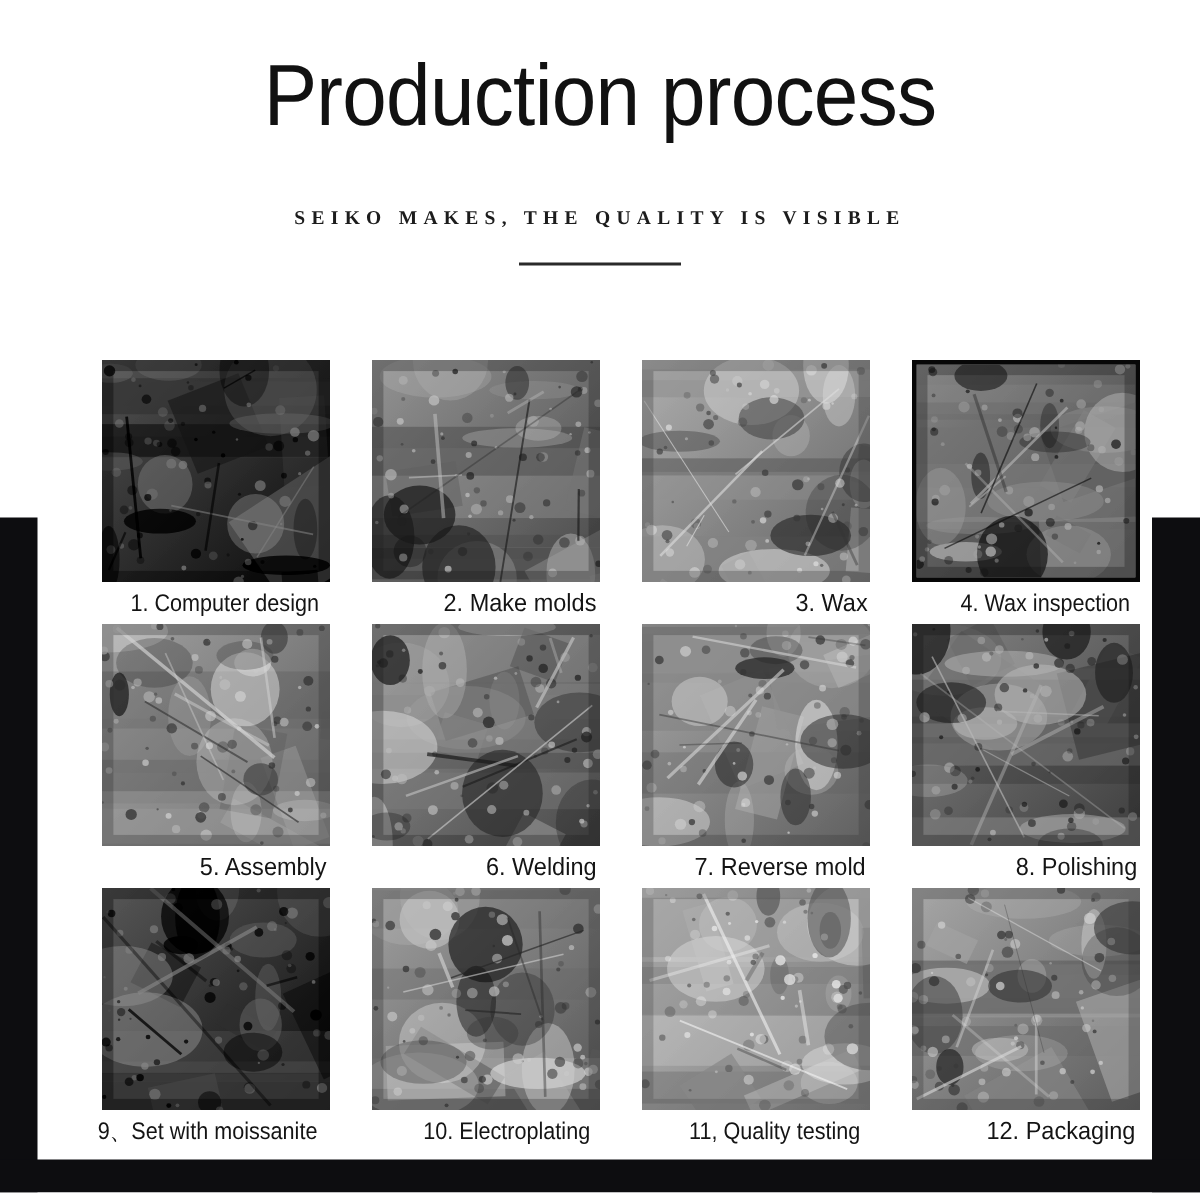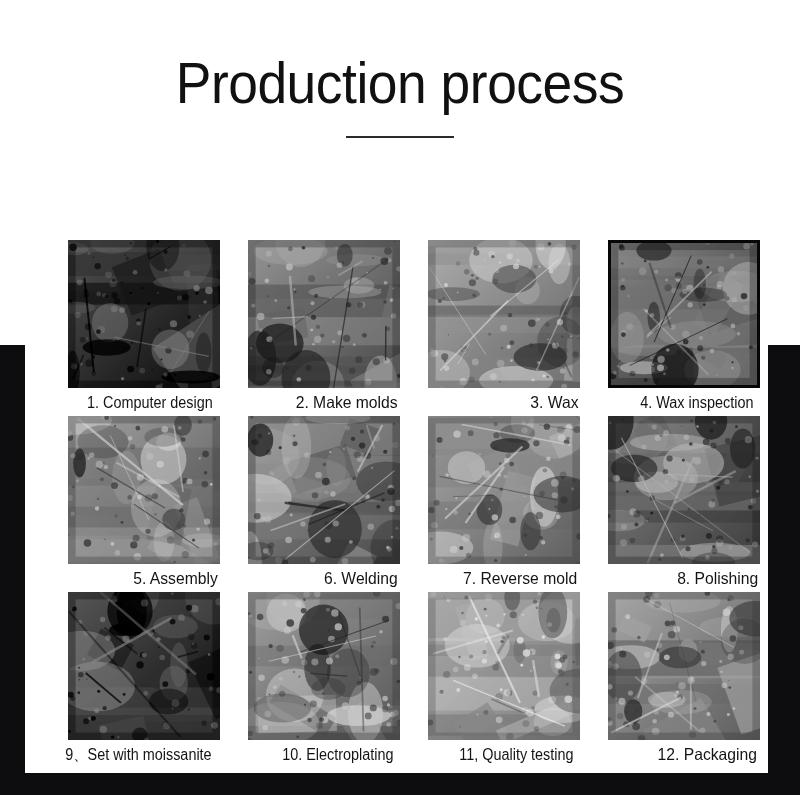--- a/index.html
+++ b/index.html
@@ -27,21 +27,20 @@
   .edge-bar--bottom { left: 0;    top: 773px; width: 800px; height: 22px; }
 
   
   .header {
     position: absolute;
     left: 0; top: 0;
     width: 800px;
     padding-top: 34px;
     text-align: center;
     z-index: 3;
-    margin-top: 19px;
   }
 
   .page-title {
     font-family: "Liberation Sans Narrow", "Liberation Sans", sans-serif;
     font-size: 58px;
     font-weight: 400;
     line-height: 1.05;
     letter-spacing: -0.5px;
     color: #111111;
     transform: scaleX(0.92);
@@ -113,20 +112,21 @@
 </style>
 </head>
 <body>
 
 <div class="edge-bar edge-bar--left"></div>
 <div class="edge-bar edge-bar--right"></div>
 <div class="edge-bar edge-bar--bottom"></div>
 
 <div class="header">
   <div class="page-title">Production process</div>
+  <div class="subtitle">SEIKO MAKES, THE QUALITY IS VISIBLE</div>
   <div class="divider"></div>
 </div>
 
 <div class="grid">
     <div class="cell">
       <div class="thumb">
         <svg viewBox="0 0 100 100" preserveAspectRatio="none">
           <defs>
             <linearGradient id="bg1133038836" x1="0" y1="0" x2="1" y2="1">
               <stop offset="0" stop-color="rgb(86,86,86)"></stop>

